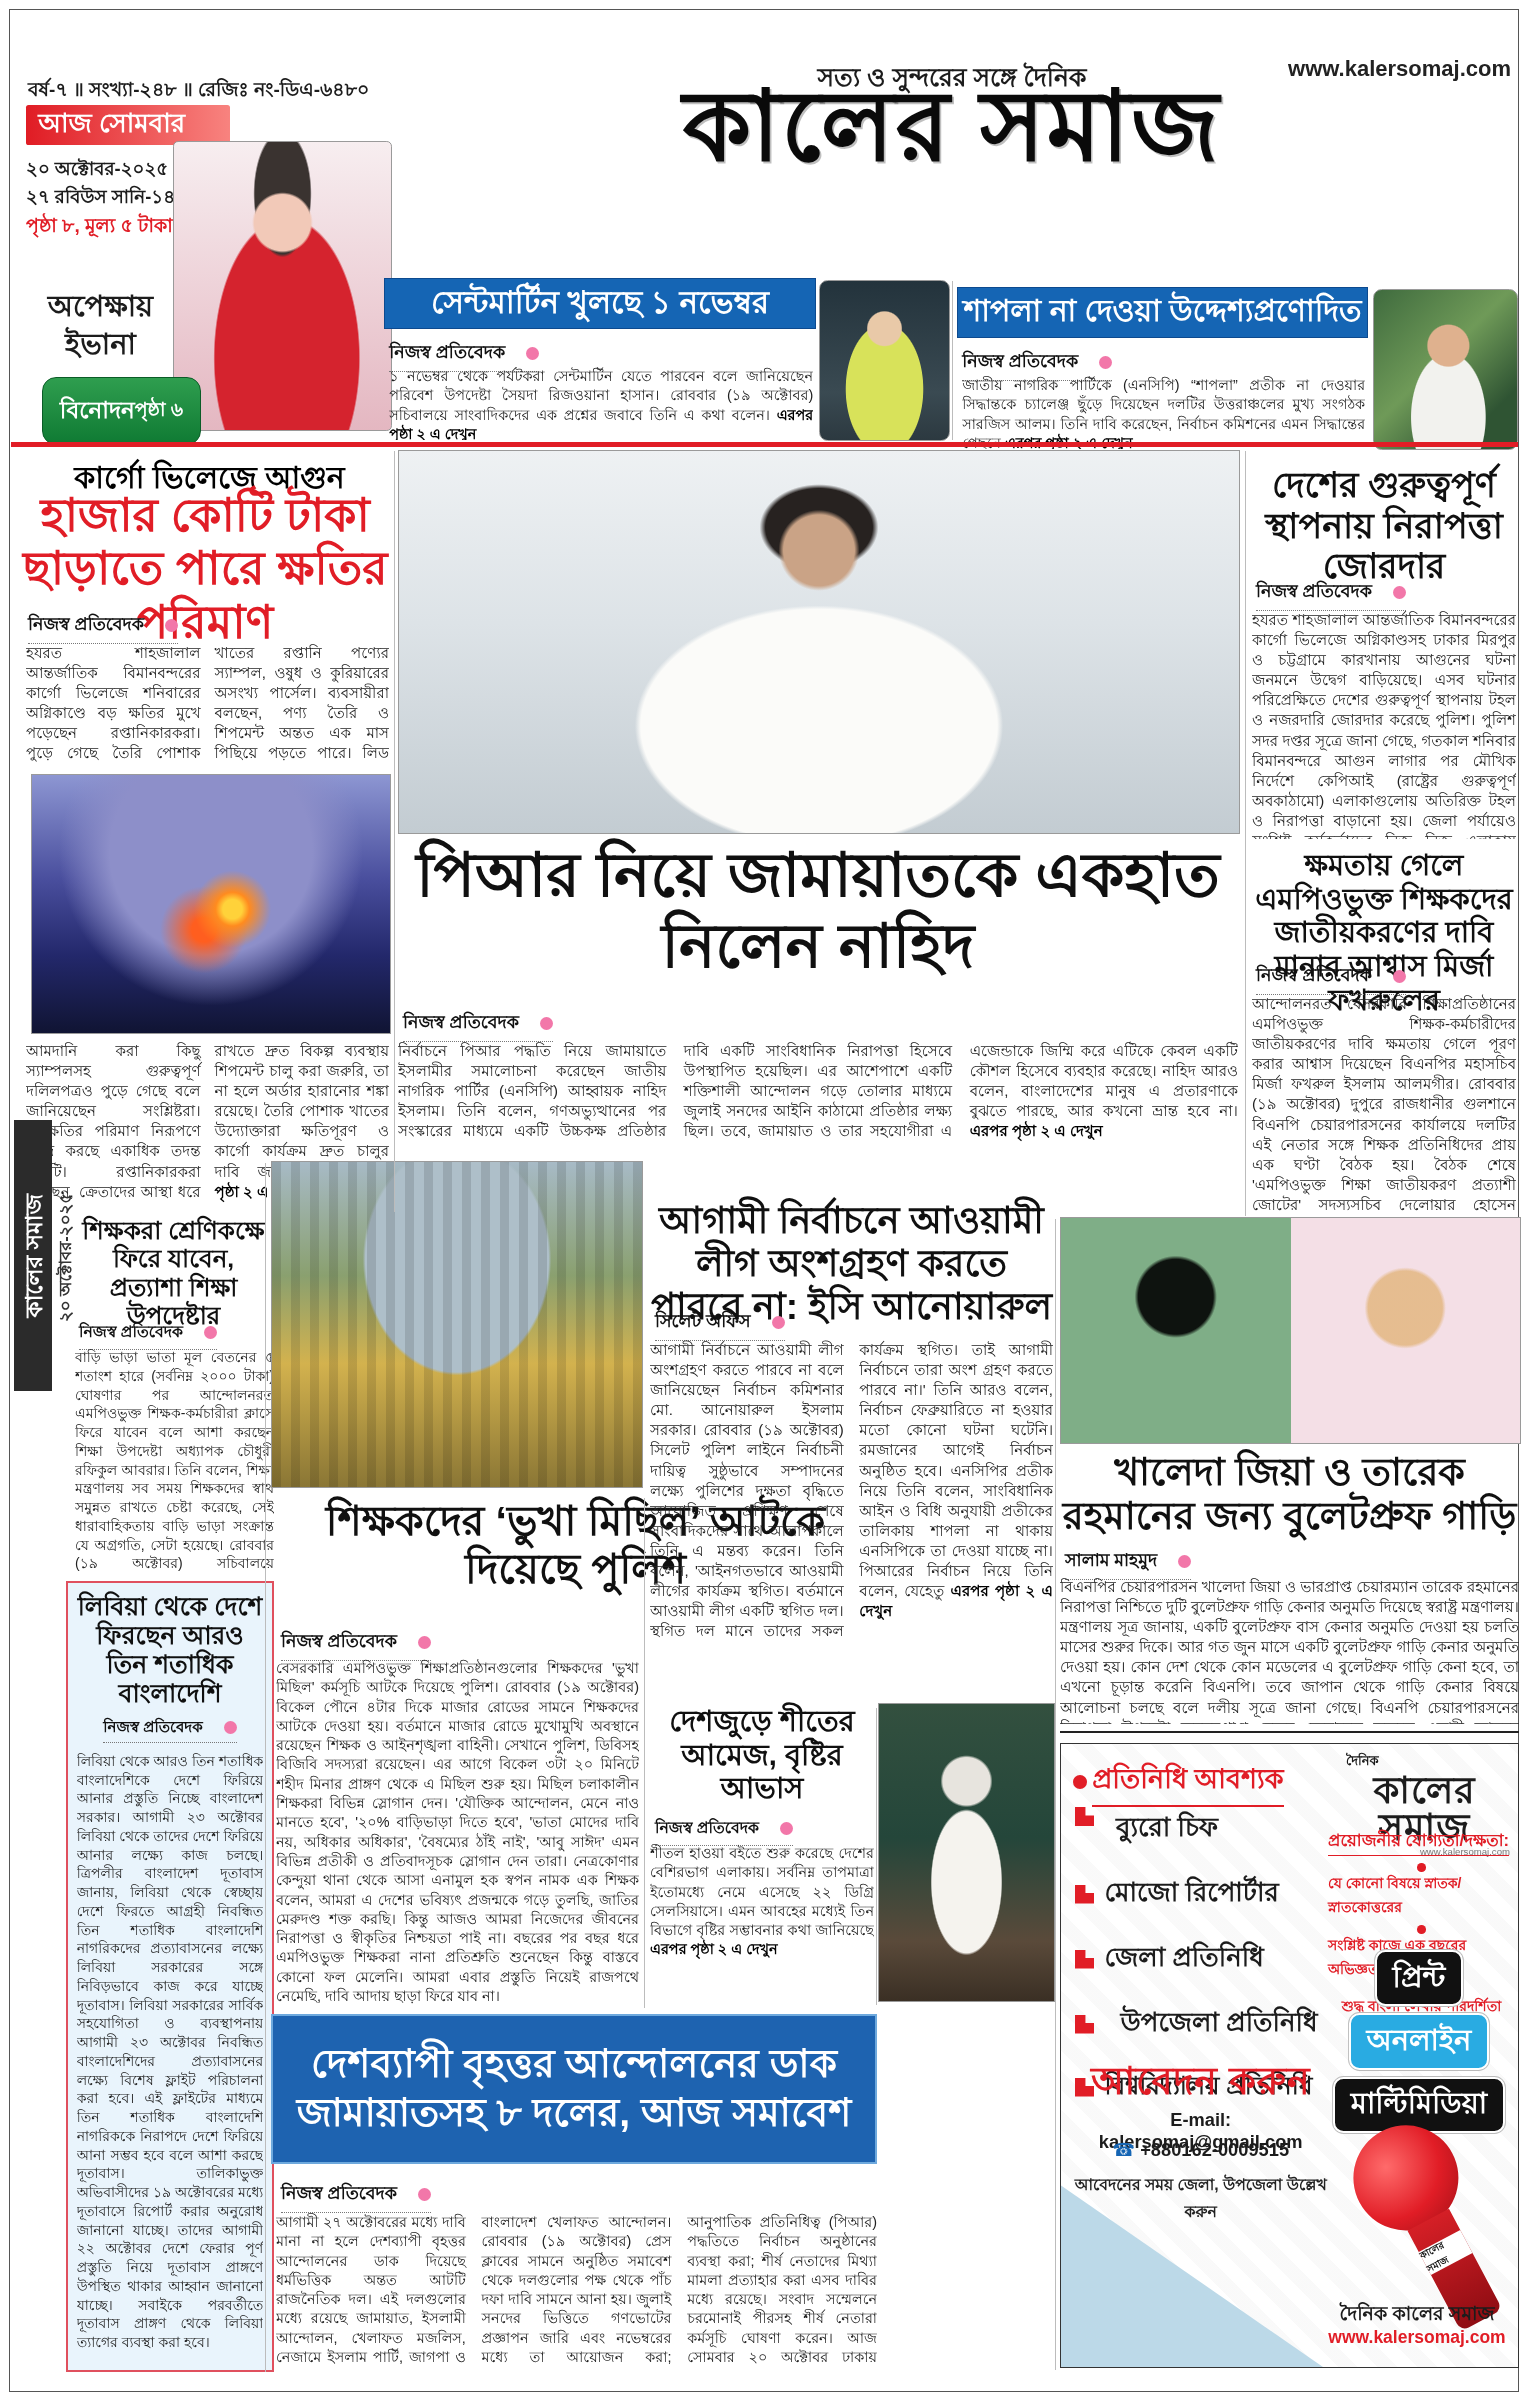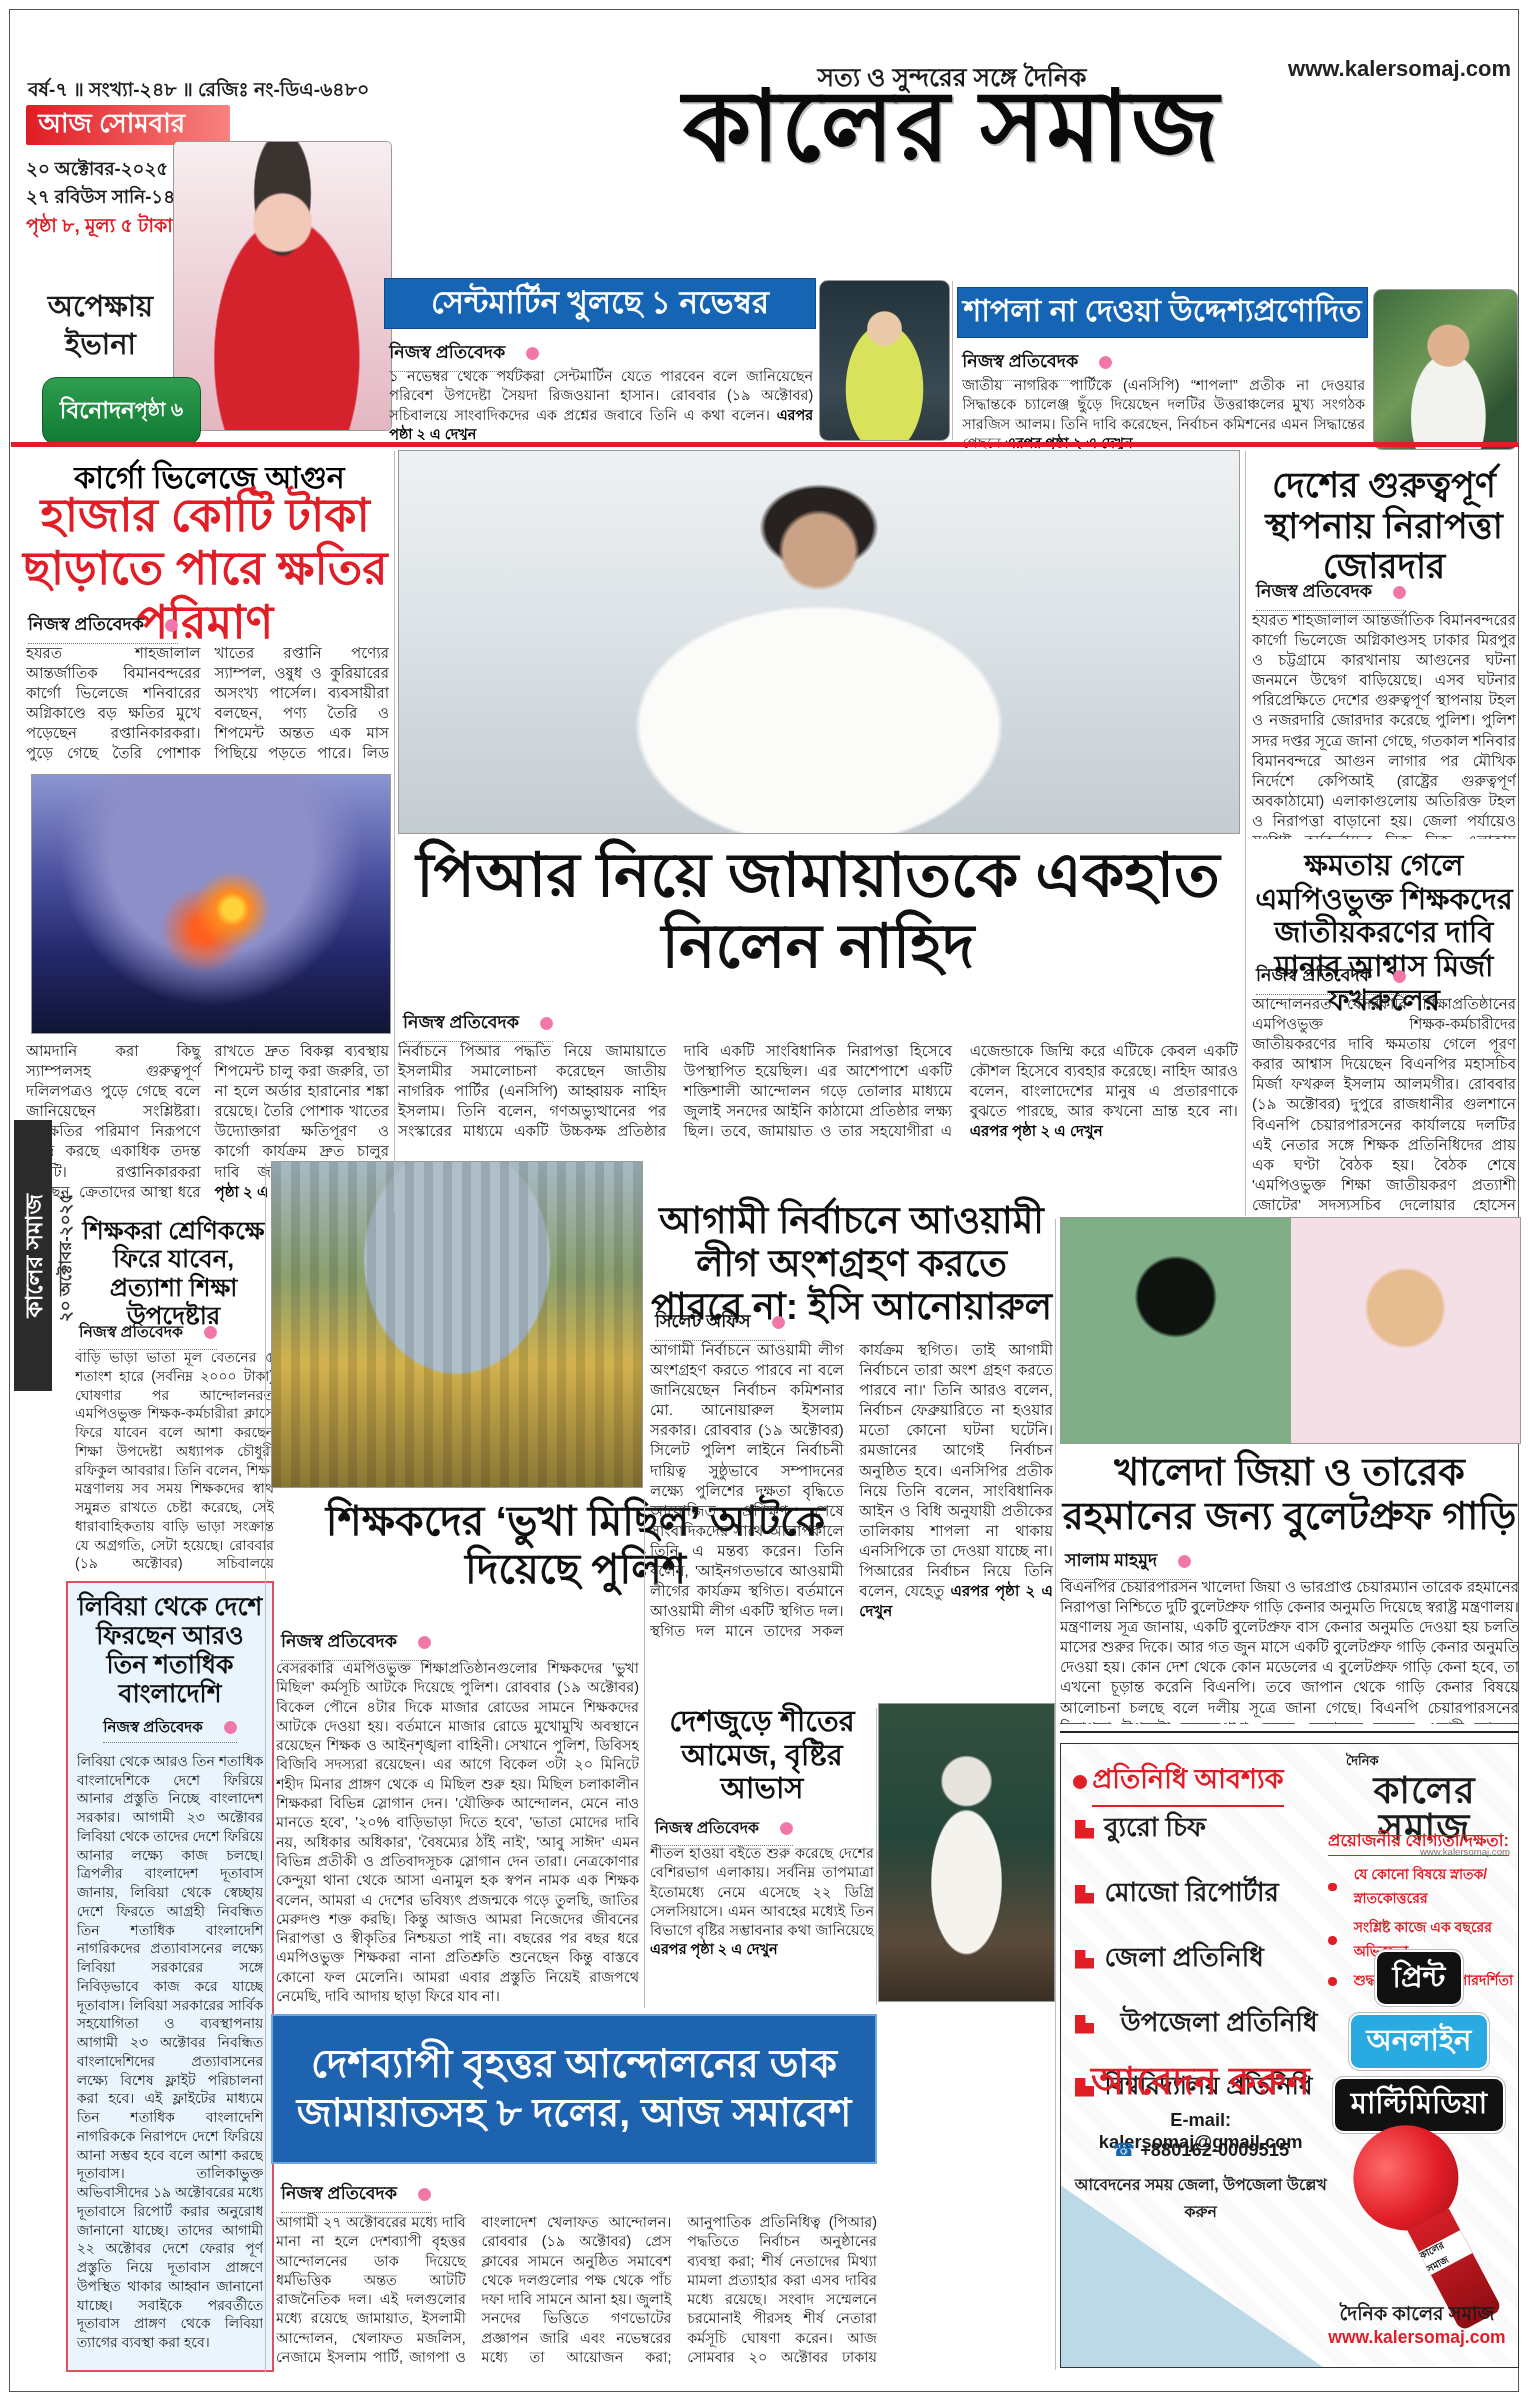--- a/index.html
+++ b/index.html
@@ -18,21 +18,21 @@
   .photo{border:0.9px solid #9a9a9a;}
   .bluebar{background:#1565b4;border:1.7px solid #0d4a8f;color:#fff;font-weight:900;
            display:flex;align-items:center;justify-content:center;text-align:center;}
   .kicker{font-weight:900;text-align:center;color:#000;}
   .vline{width:0.9px;background:#bcbcbc;}
   .hline{height:1.7px;background:#222;}
   .pill{display:inline-block;color:#fff;font-weight:900;border:2.6px solid #fff;border-radius:10.5px;
         padding:1.7px 15.7px;box-shadow:0 0 0 0.9px #bbb;}
   .role-bullet{width:19px;height:19px;background:#e11d26;display:inline-block;
         clip-path:polygon(0 0,55% 0,55% 45%,100% 45%,100% 100%,0 100%);}
-  .qline{color:#e11d26;font-weight:bold;display:flex;align-items:center;gap:17px;}
+  .qline{color:#e11d26;font-weight:bold;display:flex;align-items:center;gap:0;flex-direction:column;}
   .qdot{width:8.7px;height:8.7px;border-radius:50%;background:#e11d26;flex:0 0 auto;}
 </style>
 </head>
 <body>
 
 <div class="page">
   <div class="frame"></div>
 
   <div class="abs" style="left:28px;top:75px;font-size:19px;font-weight:bold;">বর্ষ-৭ ॥ সংখ্যা-২৪৮ ॥ রেজিঃ নং-ডিএ-৬৪৮০</div>
 
@@ -242,21 +242,21 @@
 
   <div class="abs" style="left:1060px;top:1743px;width:459px;height:625px;border:1.7px solid #333;box-sizing:border-box;background:repeating-linear-gradient(45deg,rgba(200,200,200,0.10) 0 14px,rgba(255,255,255,0) 14px 28px),#ffffff;">
     <div class="abs" style="left:0;bottom:0;width:262px;height:227px;background:#bcd9e8;clip-path:polygon(0 100%,0 20%,100% 100%);"></div>
 
     <div class="abs" style="left:12.2px;top:14px;display:flex;align-items:center;gap:5px;">
       <span style="width:14px;height:14px;border-radius:50%;background:#e11d26;display:inline-block;"></span>
       <span style="color:#e11d26;font-weight:900;font-size:27px;border-bottom:2.6px solid #e11d26;padding-bottom:1.7px;">প্রতিনিধি আবশ্যক</span>
     </div>
 
     <div class="abs" style="left:14px;top:63px;display:flex;flex-direction:column;gap:21px;">
-      <div style="display:flex;align-items:center;gap:10px;">
+      <div style="display:flex;gap:22px;">
           <span class="role-bullet"></span>
           <span style="font-size:26px;font-weight:900;">ব্যুরো চিফ</span>
         </div>
       <div style="display:flex;align-items:center;gap:10.5px;">
           <span class="role-bullet"></span>
           <span style="font-size:26px;font-weight:900;">মোজো রিপোর্টার</span>
         </div>
       <div style="display:flex;align-items:center;gap:10.5px;">
           <span class="role-bullet"></span>
           <span style="font-size:26px;font-weight:900;">জেলা প্রতিনিধি</span>

